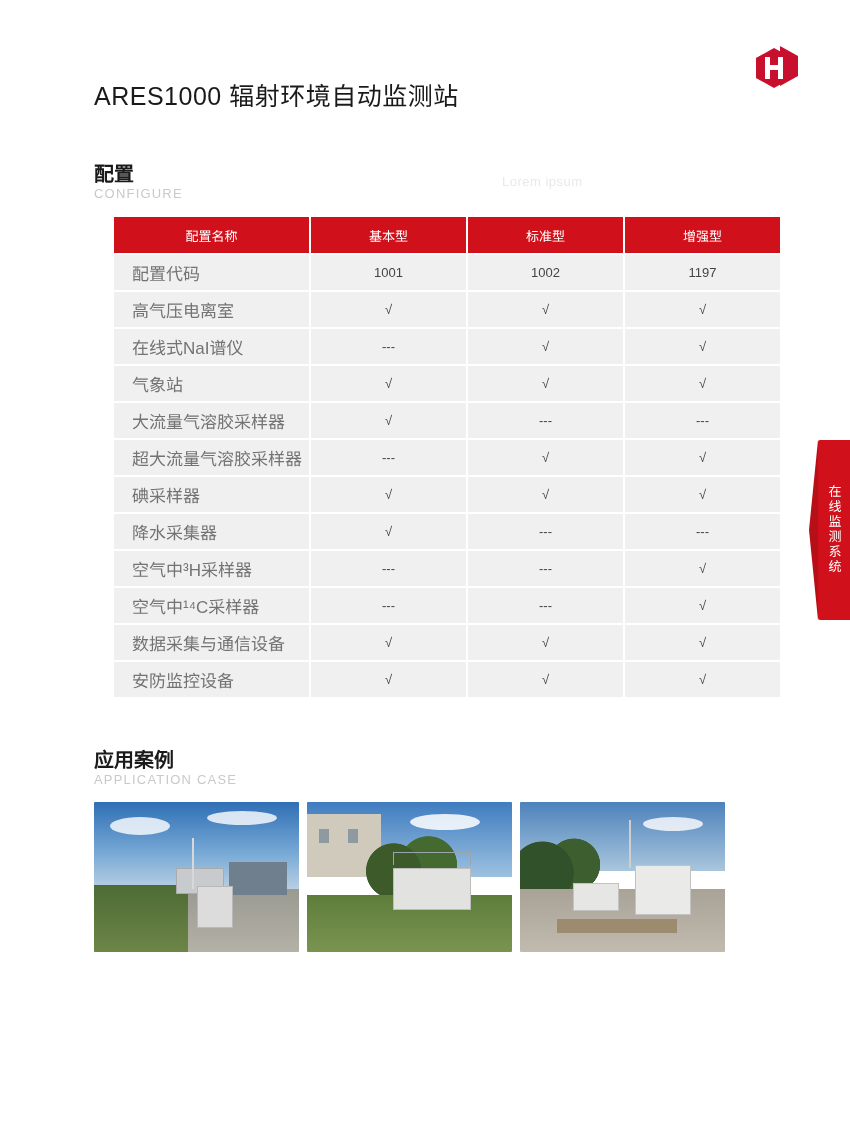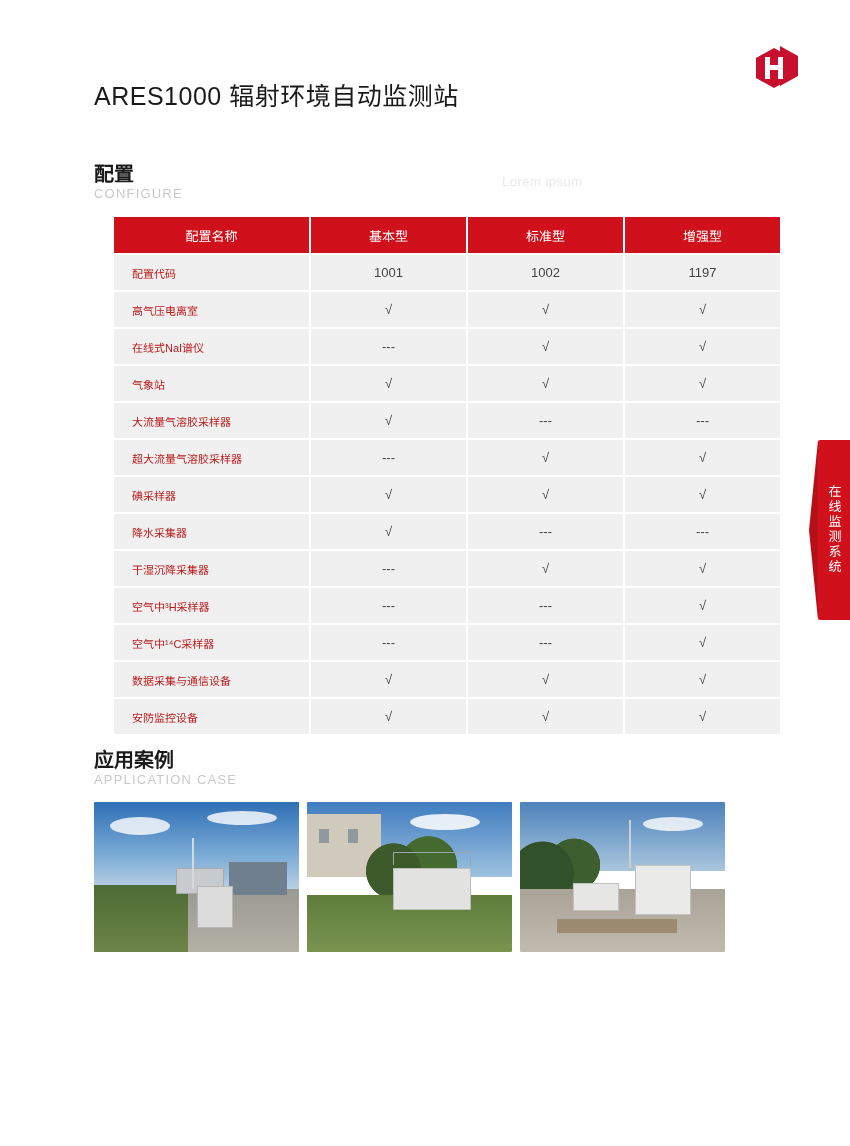--- a/index.html
+++ b/index.html
@@ -85,22 +85,22 @@
     background: #d0111b;
     color: #ffffff;
     font-size: 13px;
     font-weight: normal;
     height: 34px;
     text-align: center;
     vertical-align: middle;
   }
   table.config-table td {
     background: #f0f0f0;
-    font-size: 11px;
-    color: #b91c1c;
+    font-size: 17px;
+    color: #737373;
     height: 33px;
     vertical-align: middle;
   }
   table.config-table td.label {
     text-align: left;
     padding-left: 18px;
   }
   table.config-table td.val {
     text-align: center;
     color: #444444;
@@ -335,26 +335,20 @@
         <td class="label">碘采样器</td>
         <td class="val">√</td>
         <td class="val">√</td>
         <td class="val">√</td>
       </tr>
       <tr>
         <td class="label">降水采集器</td>
         <td class="val">√</td>
         <td class="val">---</td>
         <td class="val">---</td>
-      </tr>
-      <tr>
-        <td class="label">干湿沉降采集器</td>
-        <td class="val">---</td>
-        <td class="val">√</td>
-        <td class="val">√</td>
       </tr>
       <tr>
         <td class="label">空气中³H采样器</td>
         <td class="val">---</td>
         <td class="val">---</td>
         <td class="val">√</td>
       </tr>
       <tr>
         <td class="label">空气中¹⁴C采样器</td>
         <td class="val">---</td>

